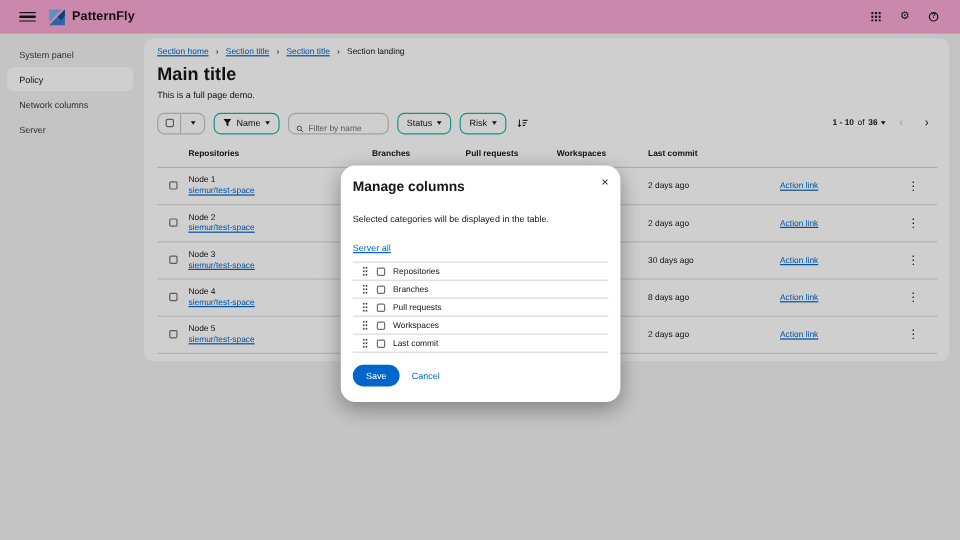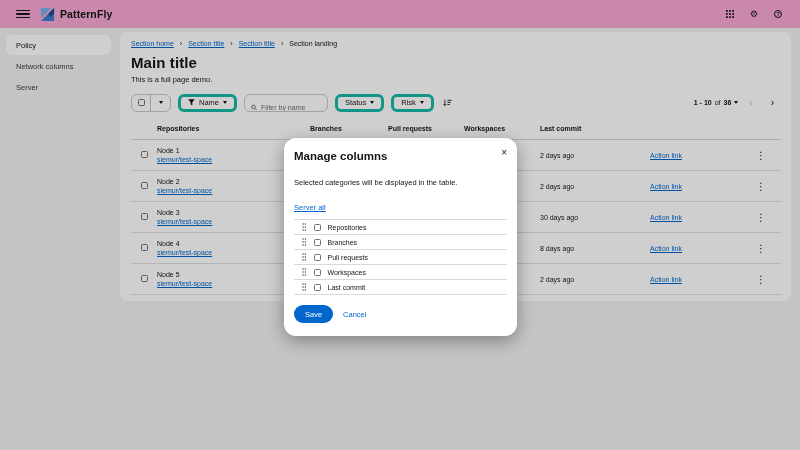--- a/index.html
+++ b/index.html
@@ -42,21 +42,21 @@
   .breadcrumb{ display:flex; align-items:center; gap:6px; font-size:7px; margin-bottom:7px; }
   .breadcrumb a{ color:#0066cc; text-decoration:underline; cursor:pointer;}
   .crumb-sep{ font-size:7px; color:#151515; }
   .crumb-current{ color:#151515; }
   
   .page-title{ font-size:15px; font-weight:bold; margin-bottom:4px; letter-spacing:.1px;}
   .page-subtitle{ font-size:7.5px; color:#151515; margin-bottom:9px; }
   
   .toolbar{ display:flex; align-items:center; gap:7px; margin-bottom:8px; height:19px;}
   .ctl{
-    height:18px; border:3px solid #14b8a6; border-radius:6px; background:#fff;
+    height:18px; border:1px solid #14b8a6; border-radius:6px; background:#fff;
     display:inline-flex; align-items:center; gap:4px; padding:0 7px;
     font-size:7.5px; color:#151515; cursor:pointer; font-family:inherit;
   }
   .split{ display:inline-flex; height:18px; border:1px solid #c7c7c7; border-radius:6px; overflow:hidden; background:#fff;}
   .split > span{ display:flex; align-items:center; justify-content:center; cursor:pointer;}
   .split .seg-check{ width:19px; border-right:1px solid #c7c7c7;}
   .split .seg-caret{ width:19px; }
   .caret{ width:0;height:0; border-left:2.5px solid transparent; border-right:2.5px solid transparent; border-top:3.2px solid #151515; display:inline-block;}
   .checkbox{ width:7px;height:7px; border:1px solid #707070; border-radius:1.5px; background:#fff; display:inline-block; cursor:pointer;}
   .search-wrap{
@@ -147,20 +147,21 @@
     <span class="glyph gear-glyph">⚙</span>
   </button>
   <button class="util-btn">
     <span class="help-circle">?</span>
   </button>
 </header>
 
 <div class="layout">
 
   <nav class="sidebar">
+      <div class="nav-item">System panel</div>
       <div class="nav-item selected">Policy</div>
       <div class="nav-item">Network columns</div>
       <div class="nav-item">Server</div>
     </nav>
 
   <main class="main">
     <div class="content-card">
 
       <nav class="breadcrumb">
           <a>Section home</a>

